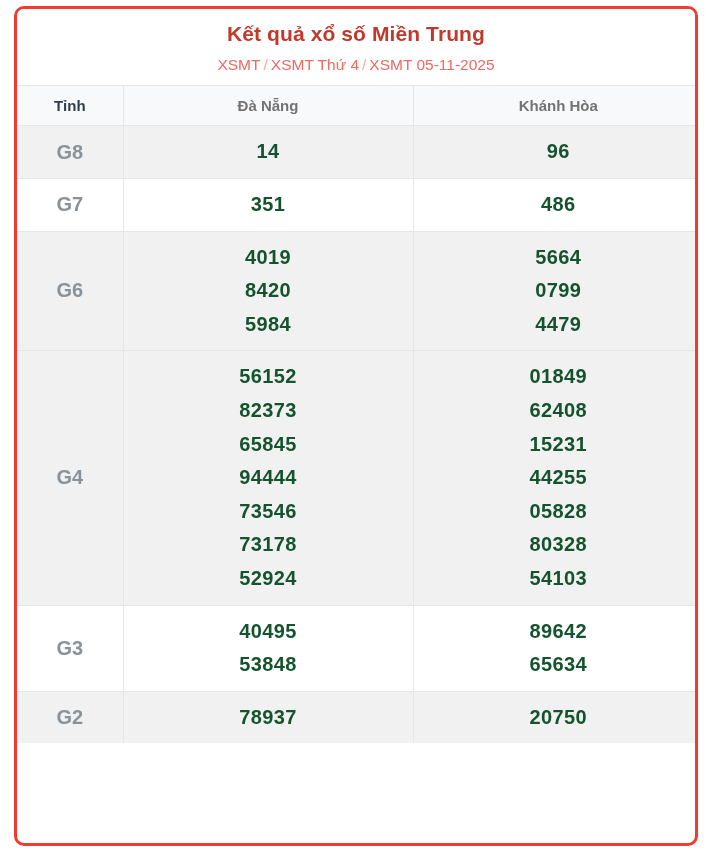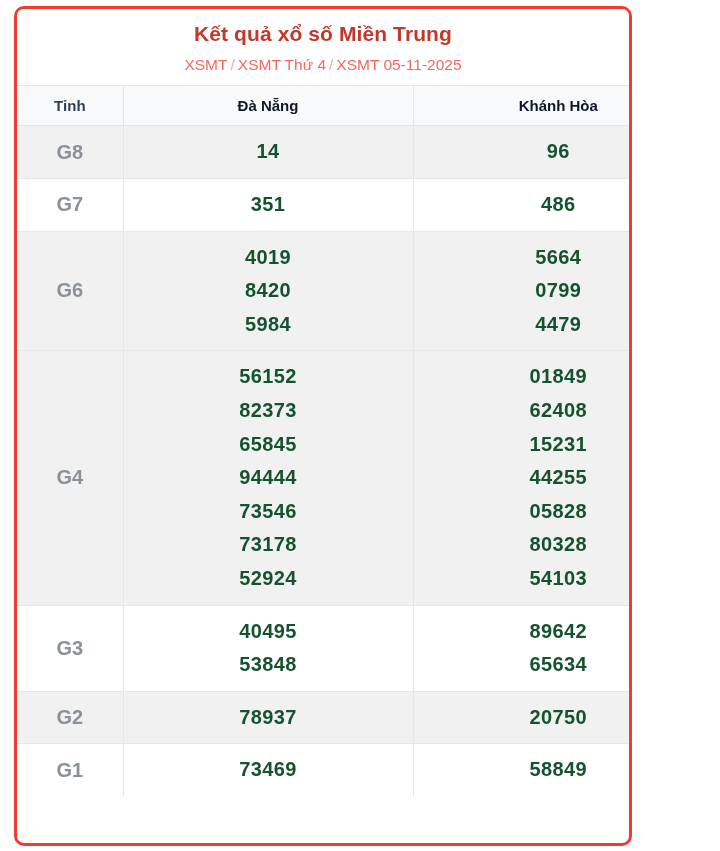--- a/index.html
+++ b/index.html
@@ -8,21 +8,21 @@
     width: 720px;
     height: 851px;
     background: #ffffff;
     font-family: "Liberation Sans", "DejaVu Sans", sans-serif;
   }
 
   #result-card {
     position: absolute;
     left: 14px;
     top: 6px;
-    width: 618px;
+    width: 684px;
     height: 840px;
     border: 3px solid #ef3b30;
     border-radius: 10px;
     background: #ffffff;
     overflow: hidden;
   }
 
   
   .card-header {
     padding: 12px 10px 10px 10px;
@@ -68,21 +68,21 @@
     border-bottom: 1px solid #e4e6e8;
     border-right: 1px solid #e4e6e8;
     padding: 11px 4px;
     font-size: 15px;
     font-weight: bold;
     vertical-align: middle;
   }
   table.lottery thead th:last-child { border-right: none; }
 
   th.th-tinh { color: #2d3e50; }
-  th.th-prov { color: #0f172a; }
+  th.th-prov { color: #737373; }
 
   table.lottery tbody td {
     border-bottom: 1px solid #e4e6e8;
     border-right: 1px solid #e4e6e8;
     text-align: center;
     vertical-align: middle;
     padding: 9px 4px;
   }
   table.lottery tbody td:last-child { border-right: none; }
   table.lottery tbody tr:last-child td { border-bottom: none; }
@@ -195,25 +195,16 @@
         </tr>
         <tr class="shade">
           <td class="label">G2</td>
           <td class="nums">
             <span class="n">78937</span>
           </td>
           <td class="nums">
             <span class="n">20750</span>
           </td>
         </tr>
-        <tr class="plain">
-          <td class="label">G1</td>
-          <td class="nums">
-            <span class="n">73469</span>
-          </td>
-          <td class="nums">
-            <span class="n">58849</span>
-          </td>
-        </tr>
       </tbody>
   </table>
 
 </div>
 
 </body></html>

